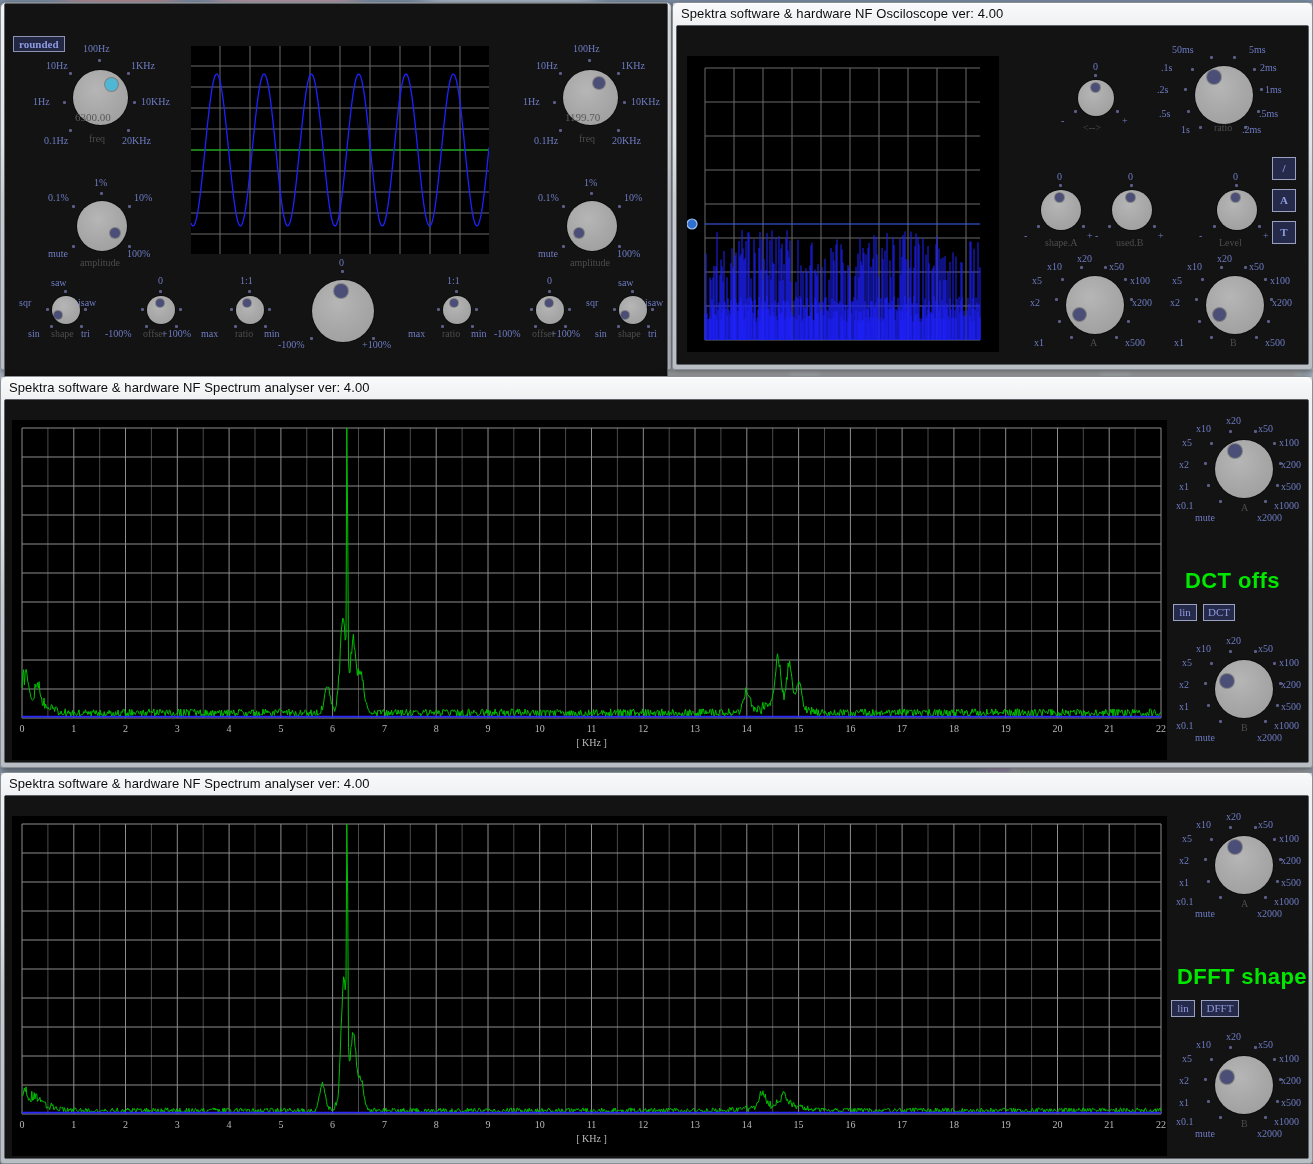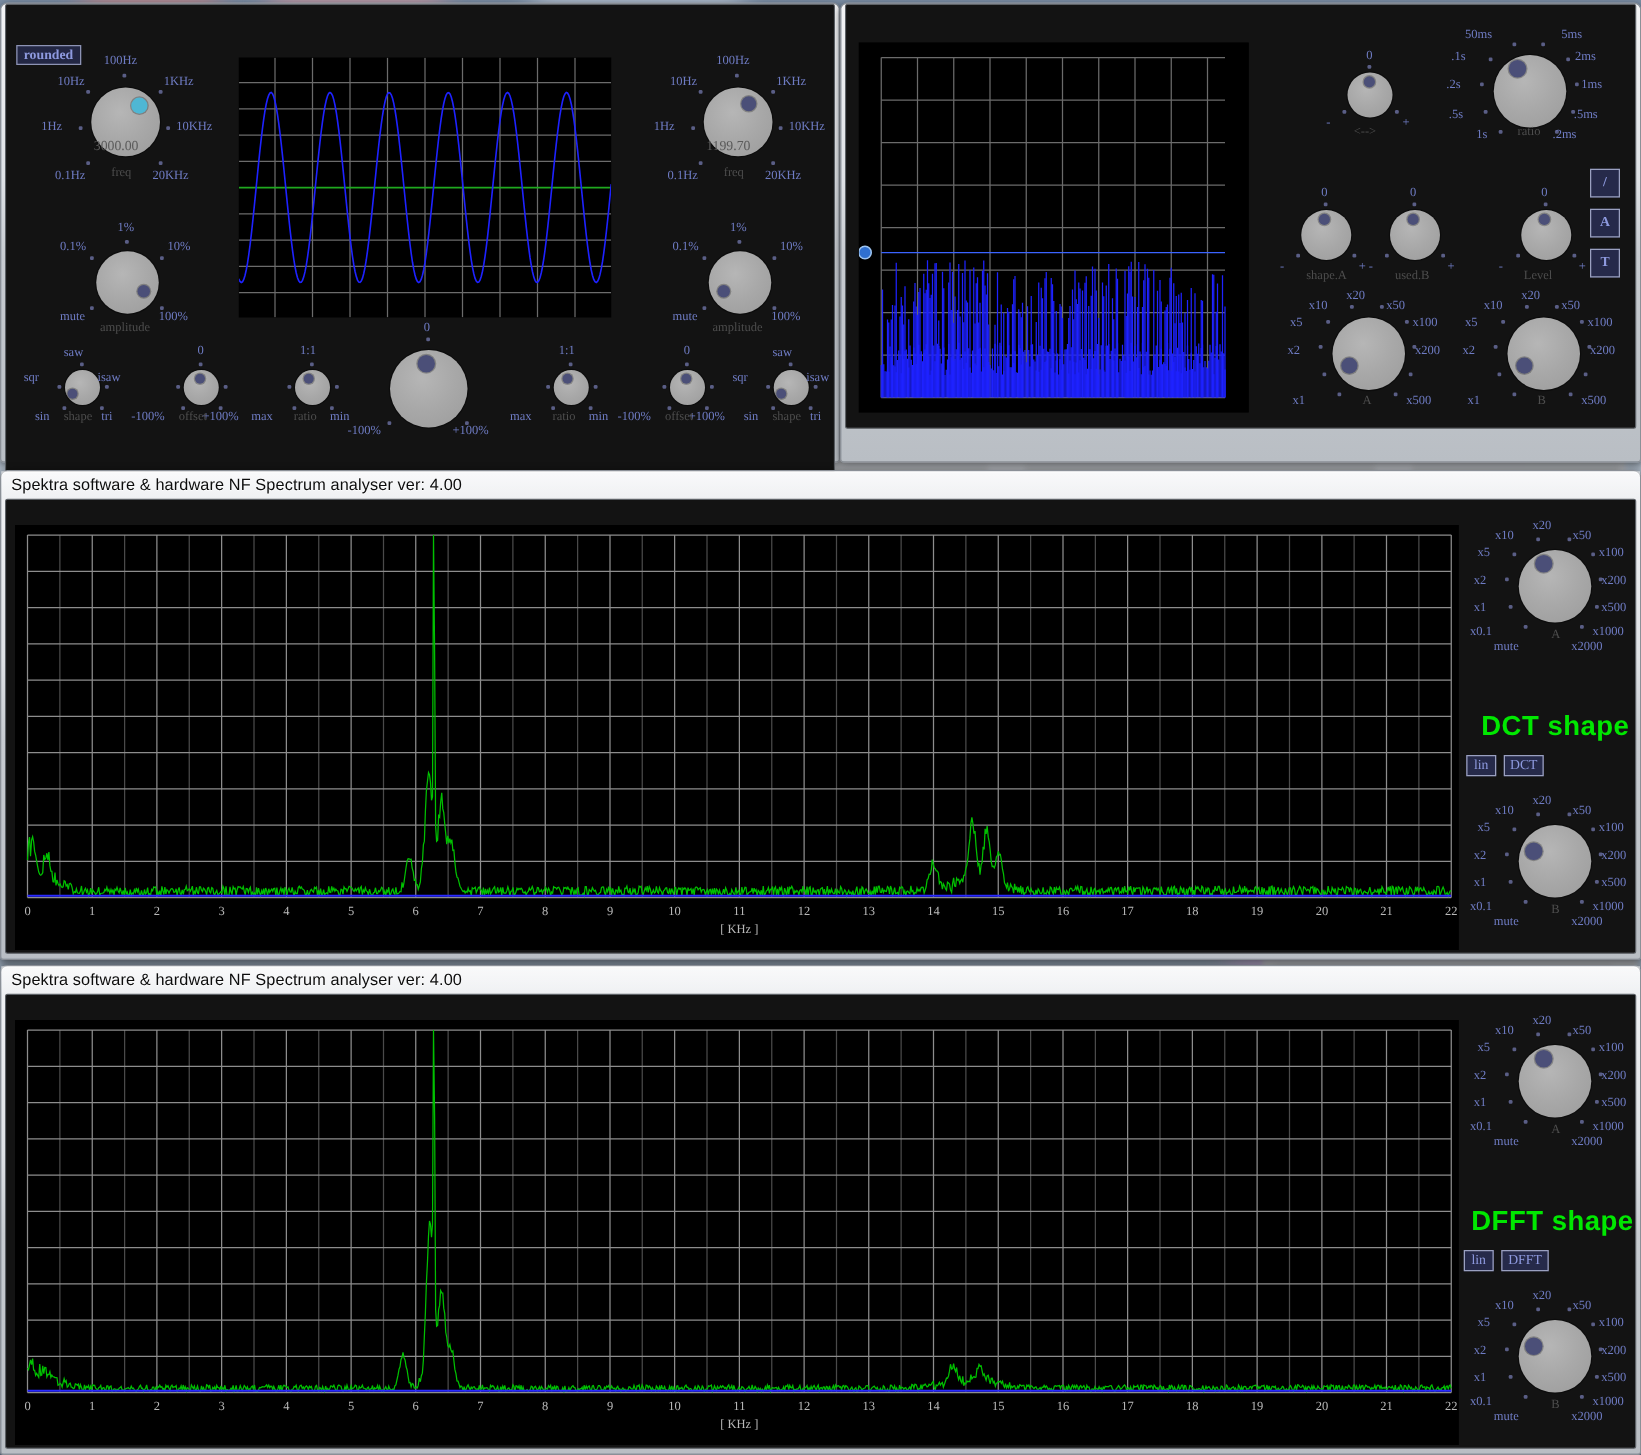--- a/index.html
+++ b/index.html
@@ -139,21 +139,21 @@
       <div class="tick" style="left:78px; top:45px;"></div>
       <div class="tick" style="left:14px; top:73px;"></div>
       <div class="tick" style="left:72px; top:73px;"></div>
       <div class="klabel" style="left:28px; top:-13px;">100Hz</div>
       <div class="klabel" style="left:-9px; top:4px;">10Hz</div>
       <div class="klabel" style="left:76px; top:4px;">1KHz</div>
       <div class="klabel" style="left:-22px; top:40px;">1Hz</div>
       <div class="klabel" style="left:86px; top:40px;">10KHz</div>
       <div class="klabel" style="left:-11px; top:79px;">0.1Hz</div>
       <div class="klabel" style="left:67px; top:79px;">20KHz</div>
-      <div class="kvalue" style="left:20px; top:55px;">3000.00</div>
+      <div class="kvalue" style="left:20px; top:55px;">6300.00</div>
       <div class="kname" style="left:34px; top:77px;">freq</div>
     </div>
 
     <div class="knob-wrap" style="left:55px; top:187px; width:96px; height:68px;">
       <div class="knob" style="left:17px; top:10px; width:50px; height:50px;">
         <div class="pointer" style="left:33px; top:27px; width:10px; height:10px;"></div>
       </div>
       <div class="tick" style="left:40px; top:1px;"></div>
       <div class="tick" style="left:12px; top:14px;"></div>
       <div class="tick" style="left:68px; top:14px;"></div>
@@ -336,20 +336,21 @@
         </g>
         <line x1="0" y1="104" x2="298" y2="104" stroke="#1fa81f" stroke-width="1.4"></line>
         <path id="genwave" fill="none" stroke="#1e22ff" stroke-width="1.3" d="M0 177.1L1 179.2L2 180.0L3 179.5L4 177.6L5 174.4L6 170.0L7 164.5L8 157.8L9 150.3L10 141.9L11 132.8L12 123.2L13 113.3L14 103.3L15 93.2L16 83.3L17 73.8L18 64.9L19 56.6L20 49.1L21 42.6L22 37.2L23 33.0L24 30.1L25 28.4L26 28.0L27 29.0L28 31.4L29 35.0L30 39.8L31 45.7L32 52.7L33 60.6L34 69.2L35 78.5L36 88.2L37 98.2L38 108.3L39 118.3L40 128.0L41 137.4L42 146.1L43 154.1L44 161.2L45 167.4L46 172.4L47 176.2L48 178.7L49 179.9L50 179.8L51 178.3L52 175.5L53 171.5L54 166.3L55 159.9L56 152.6L57 144.5L58 135.6L59 126.2L60 116.4L61 106.3L62 96.2L63 86.3L64 76.7L65 67.5L66 59.0L67 51.3L68 44.5L69 38.8L70 34.2L71 30.8L72 28.7L73 28.0L74 28.6L75 30.5L76 33.7L77 38.2L78 43.8L79 50.5L80 58.1L81 66.5L82 75.6L83 85.2L84 95.1L85 105.2L86 115.3L87 125.1L88 134.6L89 143.5L90 151.8L91 159.2L92 165.6L93 171.0L94 175.1L95 178.1L96 179.7L97 179.9L98 178.9L99 176.5L100 172.8L101 168.0L102 162.0L103 154.9L104 147.0L105 138.3L106 129.1L107 119.3L108 109.4L109 99.3L110 89.3L111 79.5L112 70.2L113 61.5L114 53.5L115 46.4L116 40.4L117 35.4L118 31.7L119 29.2L120 28.1L121 28.3L122 29.8L123 32.6L124 36.7L125 42.0L126 48.4L127 55.7L128 63.9L129 72.8L130 82.3L131 92.1L132 102.2L133 112.2L134 122.2L135 131.8L136 140.9L137 149.4L138 157.1L139 163.8L140 169.5L141 174.0L142 177.3L143 179.3L144 180.0L145 179.3L146 177.4L147 174.1L148 169.6L149 163.9L150 157.2L151 149.5L152 141.0L153 131.9L154 122.3L155 112.4L156 102.3L157 92.3L158 82.4L159 73.0L160 64.0L161 55.8L162 48.5L163 42.1L164 36.8L165 32.7L166 29.8L167 28.3L168 28.1L169 29.2L170 31.6L171 35.4L172 40.3L173 46.3L174 53.4L175 61.4L176 70.1L177 79.4L178 89.1L179 99.1L180 109.2L181 119.2L182 128.9L183 138.2L184 146.9L185 154.8L186 161.9L187 167.9L188 172.8L189 176.5L190 178.9L191 179.9L192 179.7L193 178.1L194 175.2L195 171.0L196 165.7L197 159.3L198 151.9L199 143.7L200 134.7L201 125.3L202 115.4L203 105.3L204 95.3L205 85.4L206 75.8L207 66.7L208 58.2L209 50.6L210 43.9L211 38.3L212 33.8L213 30.6L214 28.6L215 28.0L216 28.7L217 30.8L218 34.1L219 38.7L220 44.4L221 51.2L222 58.9L223 67.4L224 76.5L225 86.2L226 96.1L227 106.2L228 116.2L229 126.0L230 135.5L231 144.4L232 152.5L233 159.9L234 166.2L235 171.4L236 175.5L237 178.3L238 179.8L239 179.9L240 178.7L241 176.2L242 172.4L243 167.4L244 161.3L245 154.2L246 146.2L247 137.5L248 128.2L249 118.4L250 108.4L251 98.3L252 88.3L253 78.6L254 69.3L255 60.7L256 52.8L257 45.8L258 39.9L259 35.0L260 31.4L261 29.1L262 28.0L263 28.4L264 30.0L265 33.0L266 37.2L267 42.6L268 49.0L269 56.5L270 64.7L271 73.7L272 83.2L273 93.1L274 103.1L275 113.2L276 123.1L277 132.7L278 141.8L279 150.2L280 157.7L281 164.4L282 170.0L283 174.4L284 177.6L285 179.4L286 180.0L287 179.2L288 177.1L289 173.7L290 169.1L291 163.3L292 156.5L293 148.7L294 140.2L295 131.0L296 121.4L297 111.4L298 101.3"></path>
       </svg>
     </div>
 
   </div>
 </div>
 
 <div class="win" style="left:672px; top:2px; width:641px; height:368px;">
+  <div class="titlebar">Spektra software &amp; hardware NF Osciloscope ver: 4.00</div>
   <div class="client" style="height:340px;">
     <div class="panel-bg"></div>
 
     <div class="graph" style="left:10px; top:30px; width:312px; height:296px;">
       <svg width="312" height="296" viewBox="0 0 312 296">
         <rect x="0" y="0" width="312" height="296" fill="#000"></rect>
         <g stroke="#6b6b6b" stroke-width="1">
           <line x1="18" y1="12" x2="18" y2="284"></line>
             <line x1="47" y1="12" x2="47" y2="284"></line>
           <line x1="76" y1="12" x2="76" y2="284"></line>
@@ -1063,21 +1064,21 @@
       <div class="klabel" style="left:99px; top:41px;">x200</div>
       <div class="klabel" style="left:-3px; top:63px;">x1</div>
       <div class="klabel" style="left:99px; top:63px;">x500</div>
       <div class="klabel" style="left:-6px; top:82px;">x0.1</div>
       <div class="klabel" style="left:92px; top:82px;">x1000</div>
       <div class="klabel" style="left:13px; top:94px;">mute</div>
       <div class="klabel" style="left:75px; top:94px;">x2000</div>
       <div class="kname" style="left:59px; top:84px;">A</div>
     </div>
 
-    <div class="usedlabel" style="left:1180px; top:168px;">DCT shape</div>
+    <div class="usedlabel" style="left:1180px; top:168px;">DCT offs</div>
     <div class="btn" style="left:1168px; top:204px; width:24px;">lin</div>
     <div class="btn" style="left:1198px; top:204px; width:32px;">DCT</div>
 
     <div class="knob-wrap" style="left:1177px; top:238px; width:118px; height:112px;">
       <div class="knob" style="left:33px; top:22px; width:58px; height:58px;">
         <div class="pointer" style="left:5px; top:14px; width:14px; height:14px;"></div>
       </div>
       <div class="tick" style="left:47px;top:12px;"></div>
         <div class="tick" style="left:72px;top:12px;"></div>
       <div class="tick" style="left:28px;top:24px;"></div>

